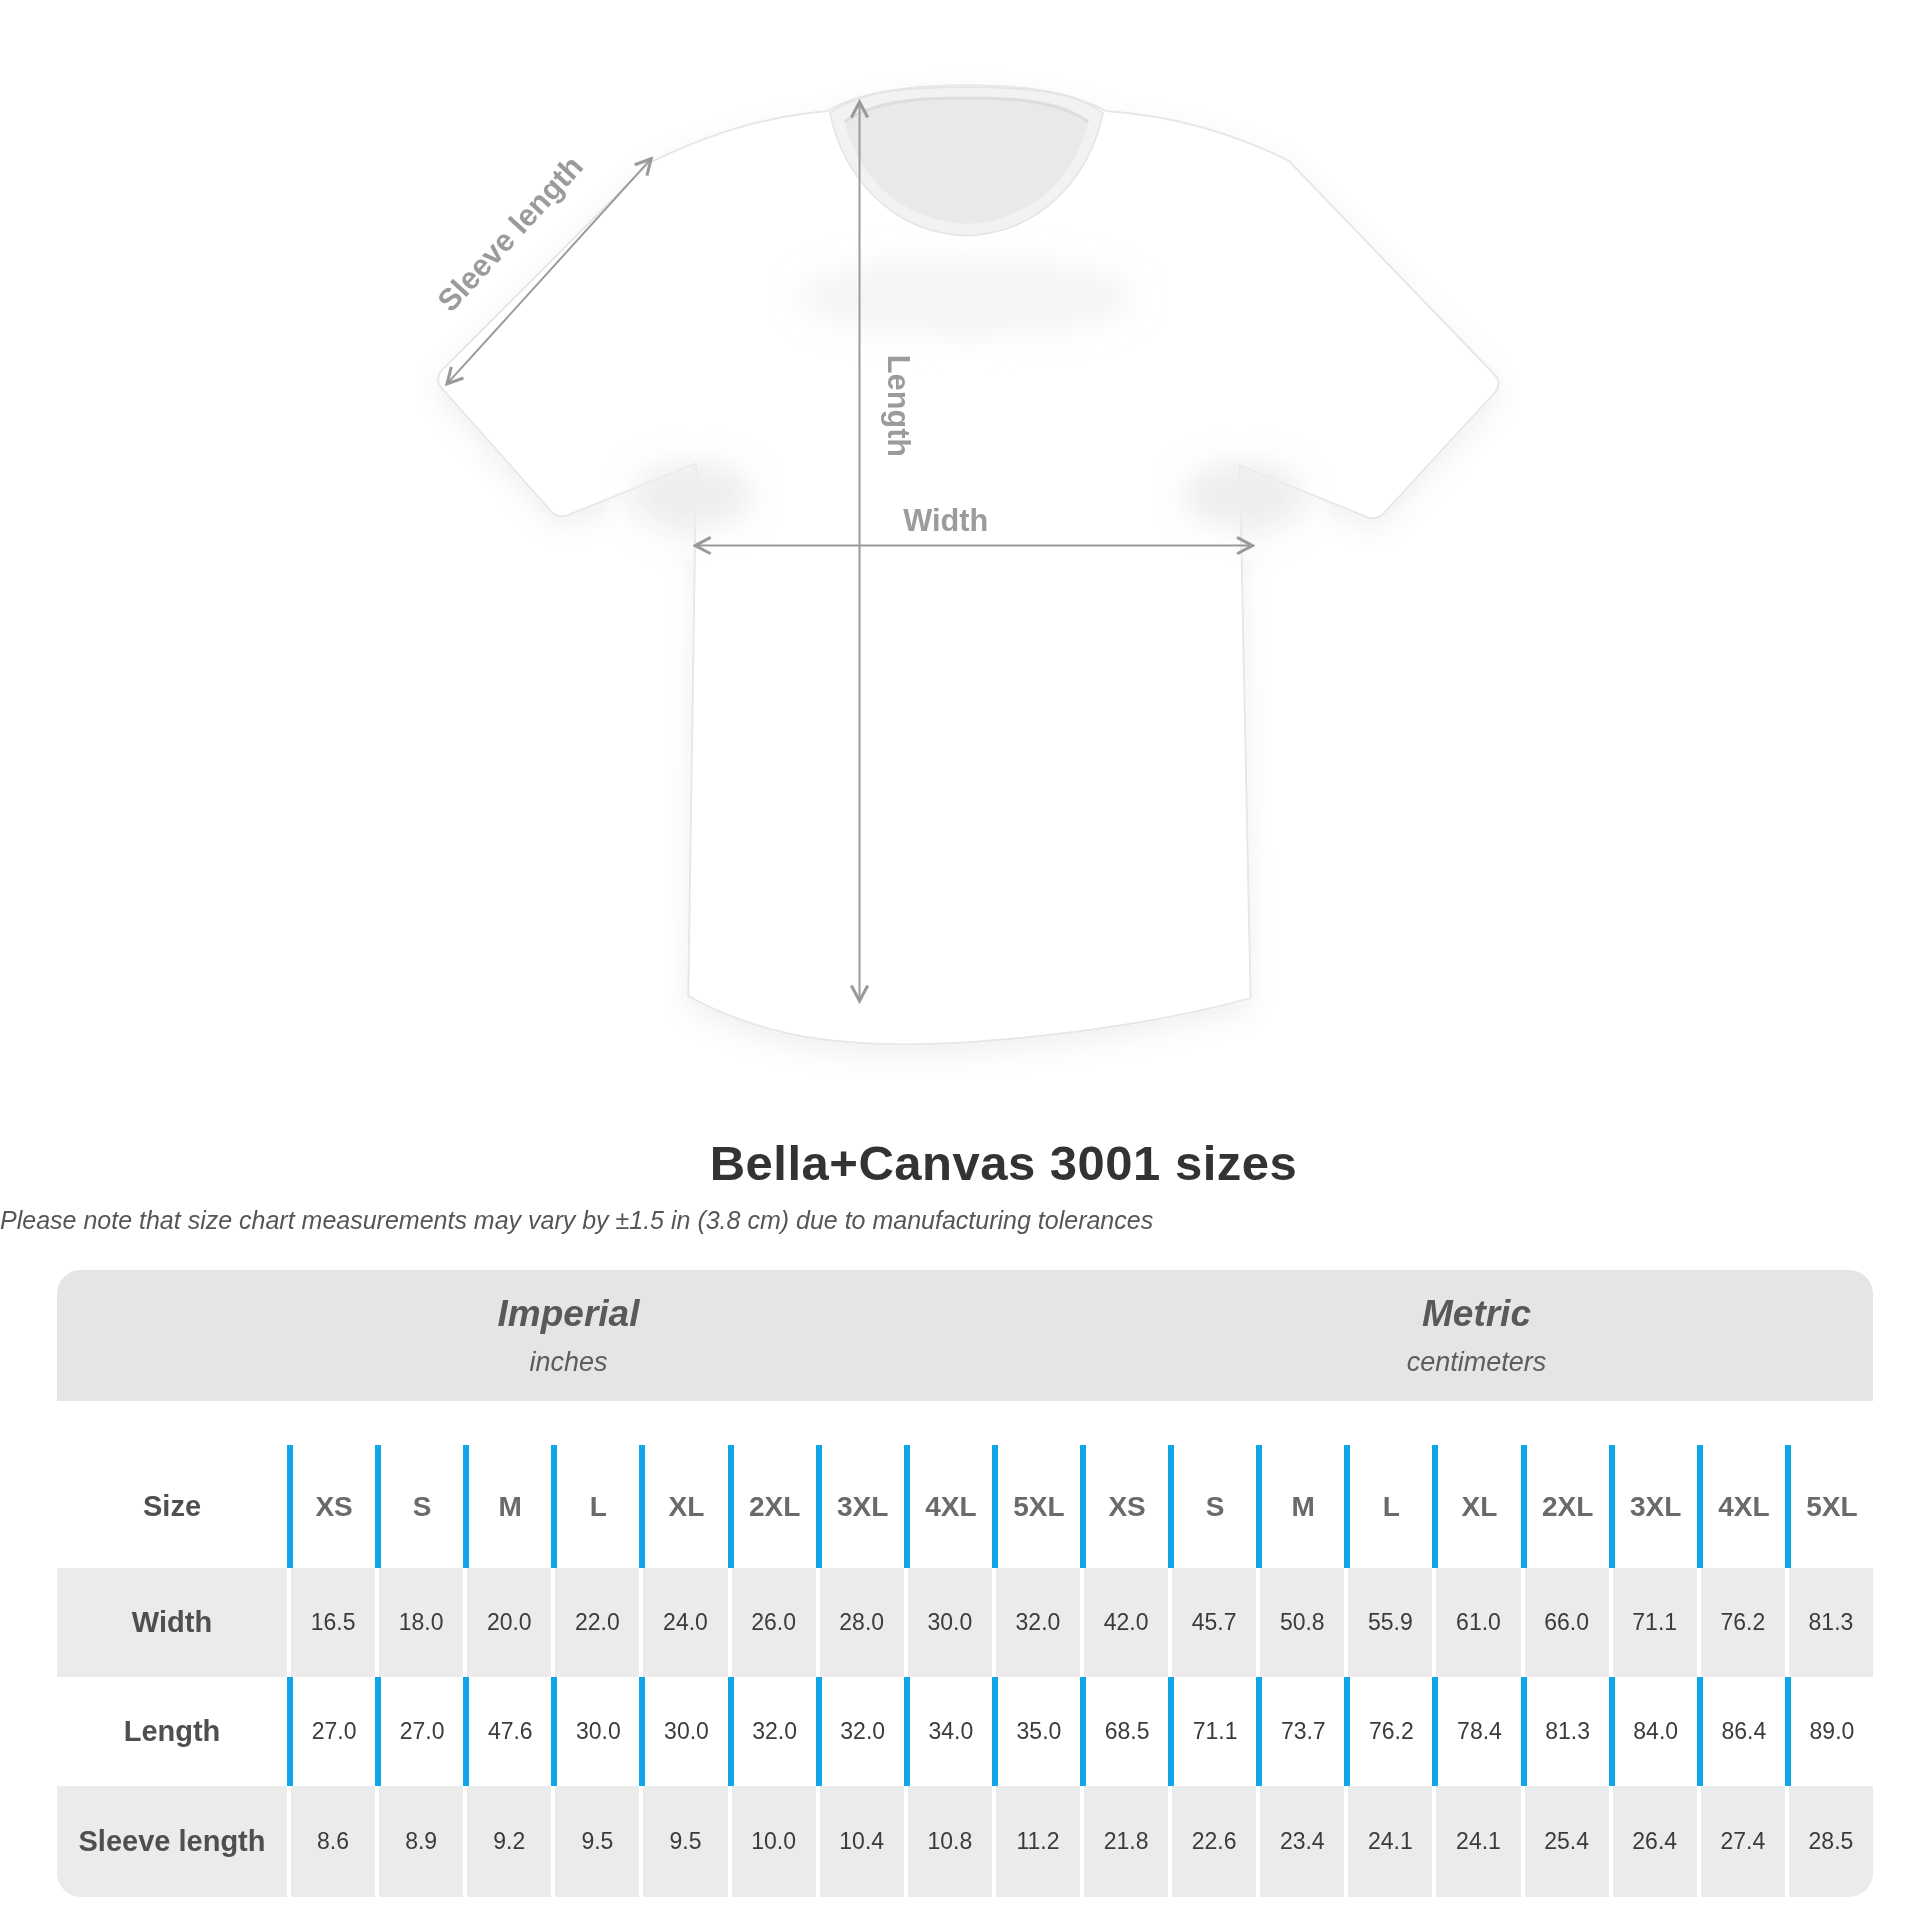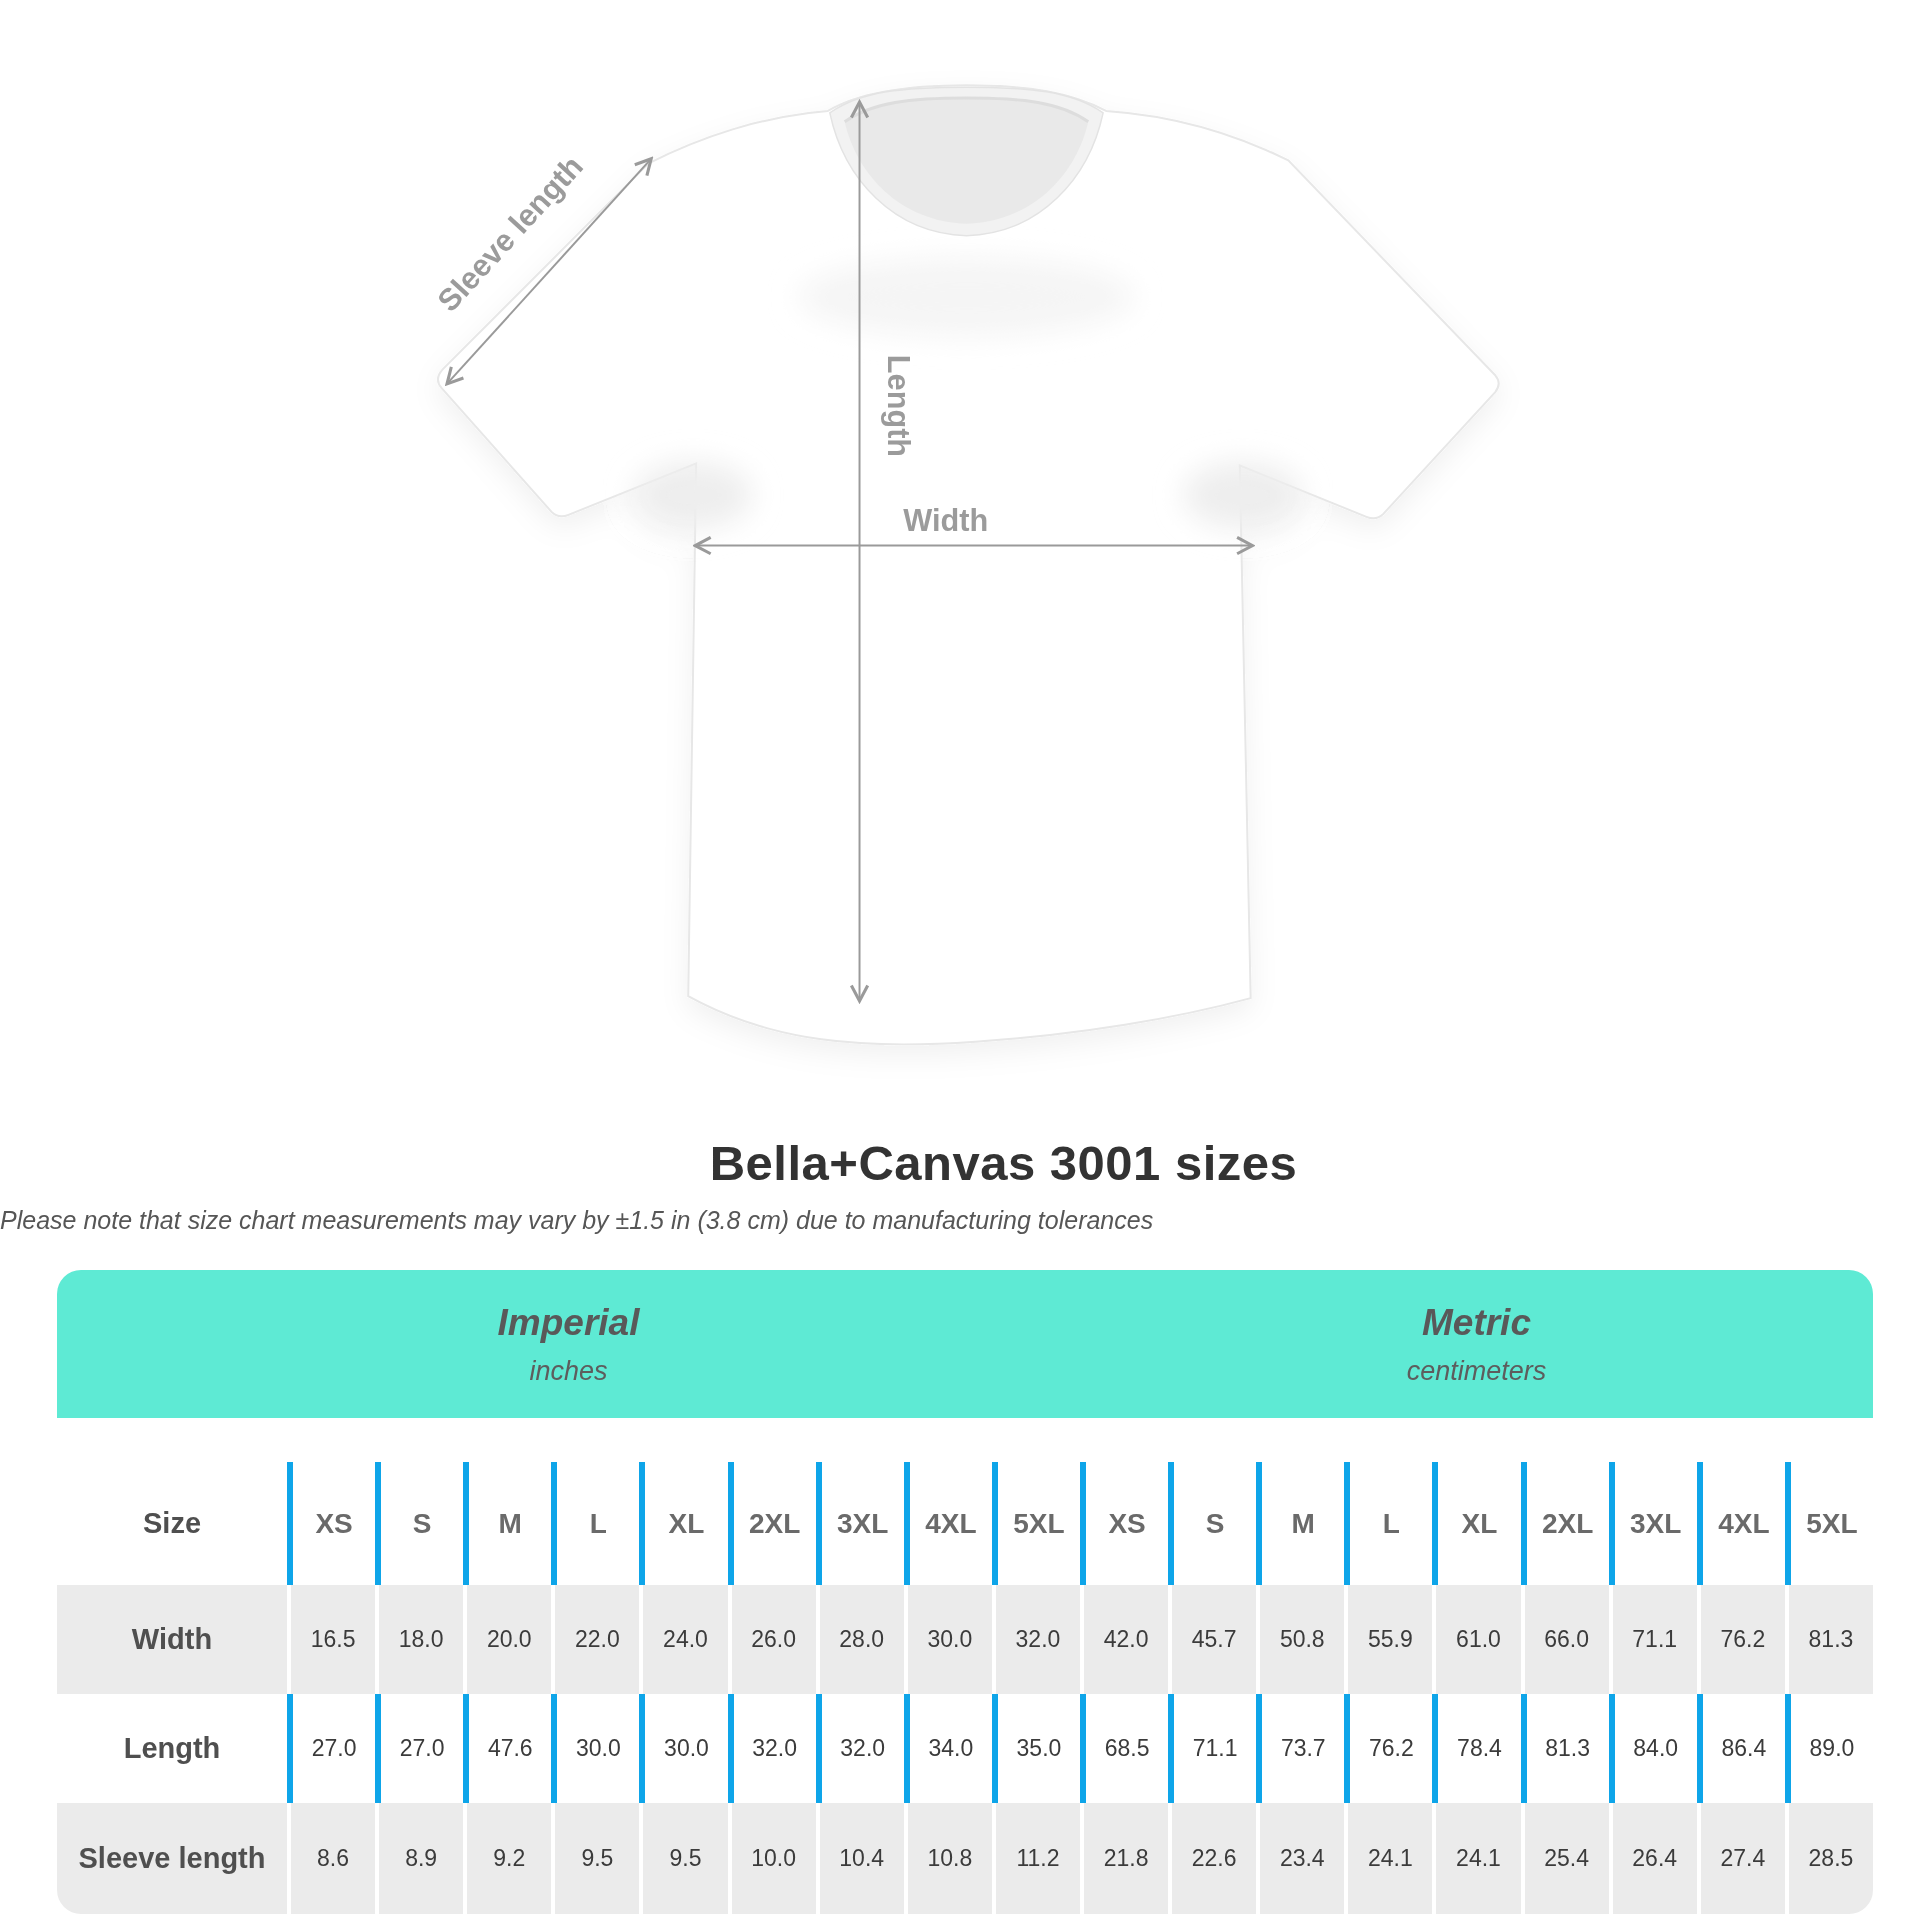--- a/index.html
+++ b/index.html
@@ -20,21 +20,21 @@
   .page-subtitle {
     position: absolute; top: 1206px; left: 0; width: 100%;
     text-align: left; font-size: 25px; font-style: italic; color: #565656;
   }
 
   
   .size-table {
     position: absolute; left: 57px; top: 1270px; width: 1816px;
   }
   .band {
-    display: flex; height: 148px; background: #5eead4;
+    display: flex; height: 131px; background: #e5e5e5;
     border-radius: 24px 24px 0 0; overflow: hidden;
   }
   .band-cell {
     display: flex; flex-direction: column; justify-content: center; align-items: center;
     gap: 12px;
   }
   .band-left  { width: 1023px; }
   .band-right { width: 793px; }
   .band-name { font-size: 37px; font-weight: bold; font-style: italic; color: #595959; }
   .band-unit { font-size: 27px; font-style: italic; color: #5d5d5d; }

